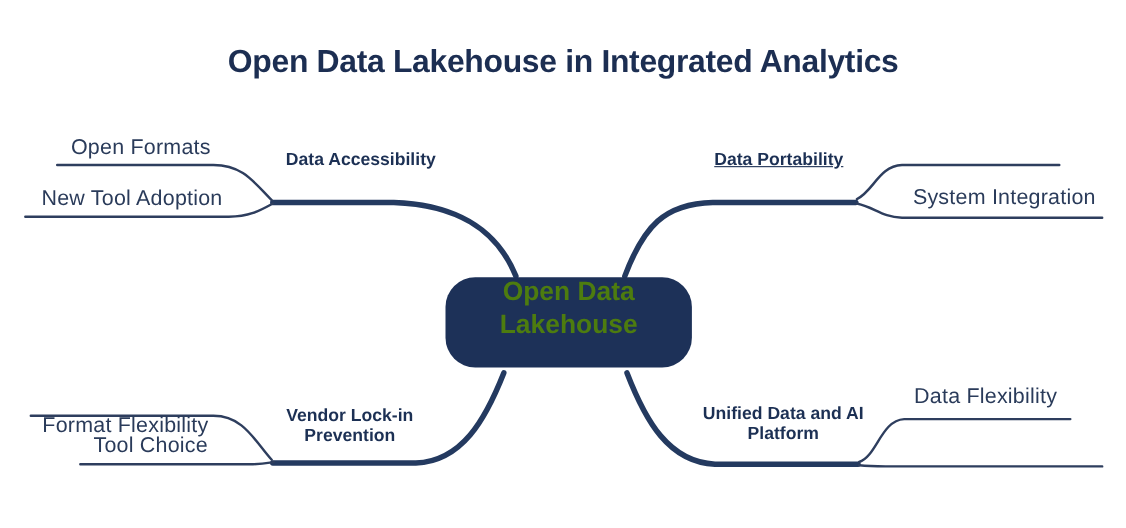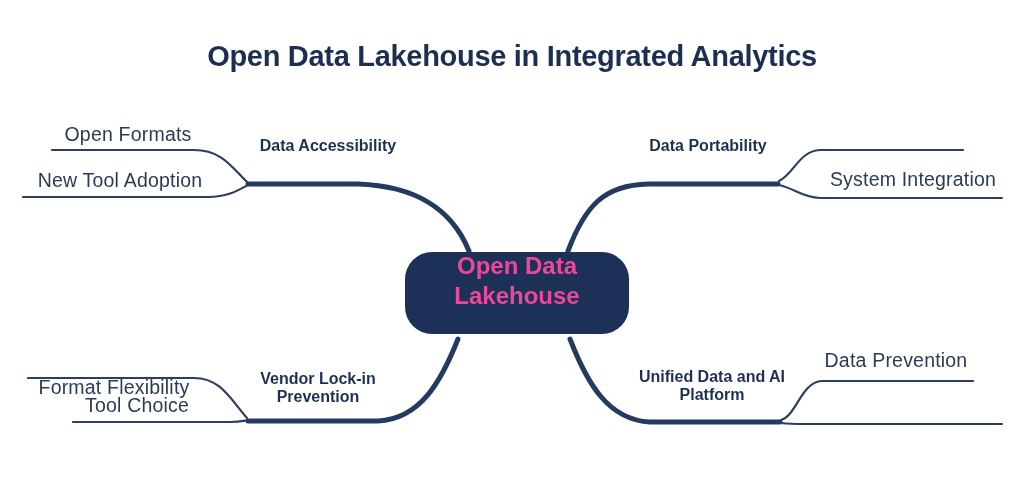--- a/index.html
+++ b/index.html
@@ -11,34 +11,34 @@
   .canvas{position:absolute;inset:0;}
   svg.links{position:absolute;left:0;top:0;}
   .title{
     position:absolute;left:0;right:0;top:40px;margin:0;
     text-align:center;font-size:29px;font-weight:bold;letter-spacing:-0.3px;
     color:#1c2e52;
   }
   .center-node-label{
     position:absolute;left:405px;top:252px;width:224px;height:57px;
     display:flex;align-items:center;justify-content:center;text-align:center;
-    color:#ec4899;font-size:24px;font-weight:bold;line-height:1.22;
+    color:#4d7c0f;font-size:24px;font-weight:bold;line-height:1.22;
     padding:0 26px;box-sizing:border-box;
   }
   .branch-label{
     position:absolute;width:200px;text-align:center;
     font-size:16px;font-weight:bold;color:#1c3054;line-height:1.12;
   }
   .sub-label{
     position:absolute;width:220px;text-align:center;
     font-size:19.5px;font-weight:400;color:#2a3b5a;letter-spacing:0.2px;
     white-space:nowrap;
   }
   #lbl-data-accessibility{left:228px;top:137px;}
-  #lbl-data-portability{left:608px;top:137px;}
+  #lbl-data-portability{left:608px;top:137px;text-decoration:underline;}
   #lbl-vendor-lockin{left:228px;top:370px;width:180px;}
   #lbl-unified-data{left:622px;top:368px;width:180px;}
   #sub-open-formats{left:18px;top:123px;}
   #sub-new-tool-adoption{left:10px;top:169px;}
   #sub-data-transfer{left:774px;top:121px;}
   #sub-system-integration{left:803px;top:168px;}
   #sub-format-flexibility{left:4px;top:349px;margin-top:27px;}
   #sub-tool-choice{left:27px;top:394px;}
   #sub-data-integration{left:786px;top:349px;}
   #sub-ai-tool-integration{left:802px;top:394px;}
@@ -78,15 +78,15 @@
   <div class="branch-label" id="lbl-data-accessibility">Data Accessibility</div>
   <div class="branch-label" id="lbl-data-portability">Data Portability</div>
   <div class="branch-label" id="lbl-vendor-lockin">Vendor Lock-in Prevention</div>
   <div class="branch-label" id="lbl-unified-data">Unified Data and AI Platform</div>
 
   <div class="sub-label" id="sub-open-formats">Open Formats</div>
   <div class="sub-label" id="sub-new-tool-adoption">New Tool Adoption</div>
   <div class="sub-label" id="sub-system-integration">System Integration</div>
   <div class="sub-label" id="sub-format-flexibility">Format Flexibility</div>
   <div class="sub-label" id="sub-tool-choice">Tool Choice</div>
-  <div class="sub-label" id="sub-data-integration">Data Prevention</div>
+  <div class="sub-label" id="sub-data-integration">Data Flexibility</div>
 
 </div>
 
 </body></html>

